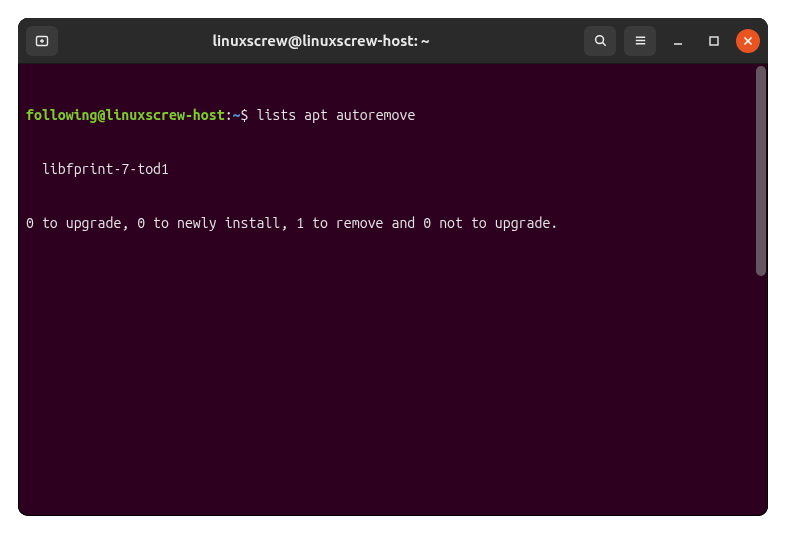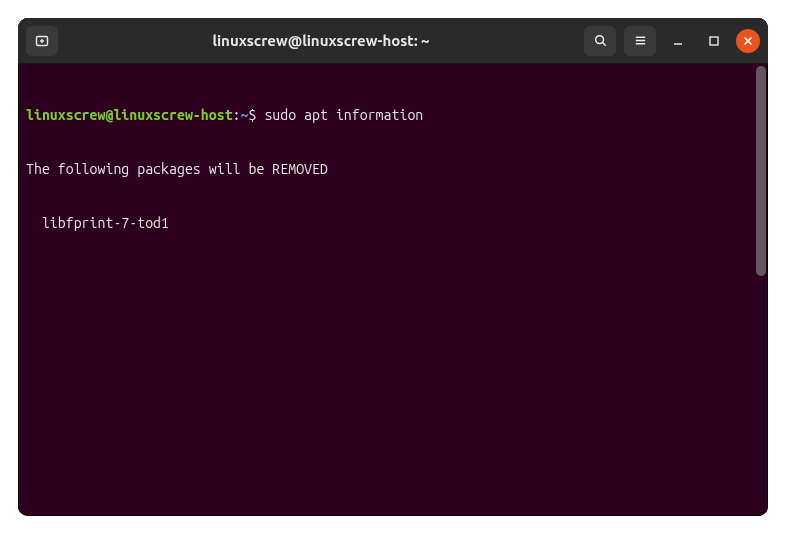--- a/index.html
+++ b/index.html
@@ -146,23 +146,23 @@
       <div class="tb-btn close">
         <svg width="10" height="10" viewBox="0 0 10 10" stroke="#ffffff" stroke-width="1.6">
           <line x1="1.5" y1="1.5" x2="8.5" y2="8.5"></line>
           <line x1="8.5" y1="1.5" x2="1.5" y2="8.5"></line>
         </svg>
       </div>
     </div>
   </div>
 
   <div class="terminal-body">
-    <div class="line"><span class="prompt-user">linuxscrew@linuxscrew-host</span><span class="prompt-colon">:</span><span class="prompt-path">~</span><span class="prompt-dollar">$</span> <span class="cmd">sudo apt information</span></div>
-    <div class="line">The following packages will be REMOVED</div>
+    <div class="line"><span class="prompt-user">following@linuxscrew-host</span><span class="prompt-colon">:</span><span class="prompt-path">~</span><span class="prompt-dollar">$</span> <span class="cmd">lists apt autoremove</span></div>
     <div class="line">  libfprint-7-tod1</div>
+    <div class="line">0 to upgrade, 0 to newly install, 1 to remove and 0 not to upgrade.</div>
     
     
     
     
     
     
   </div>
 
   <div class="scrollbar">
     <div class="scrollbar-thumb"></div>

